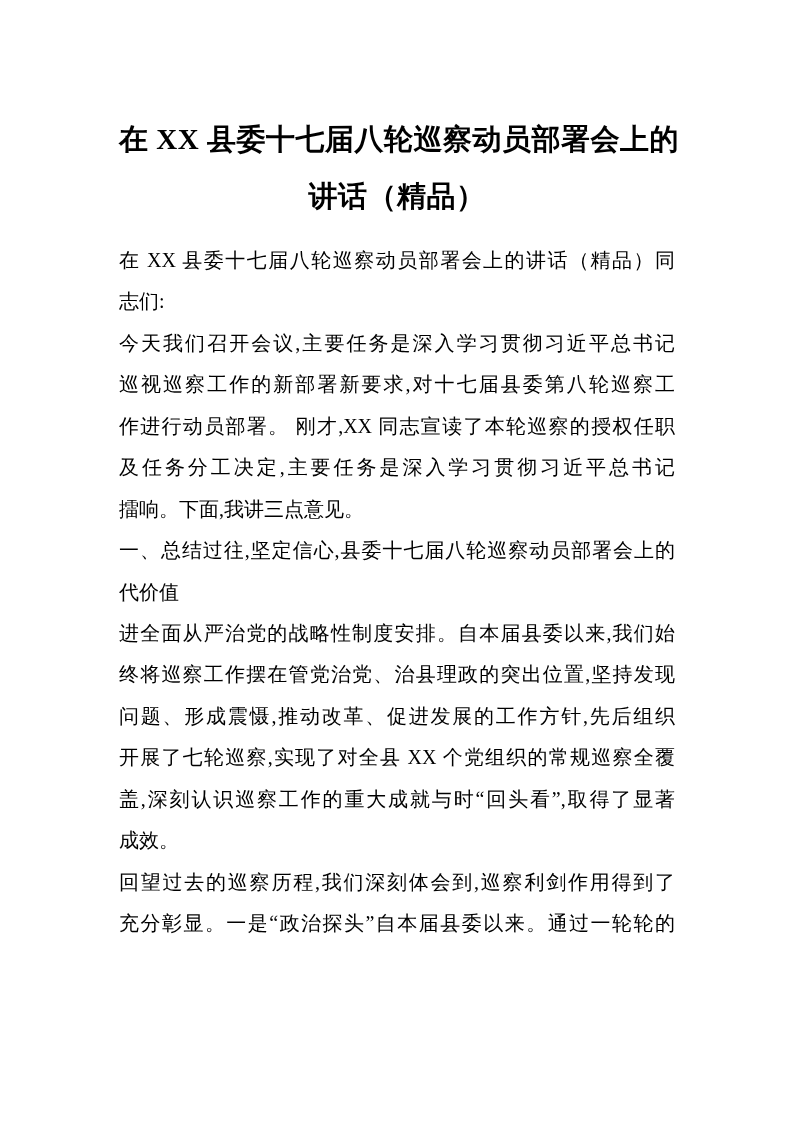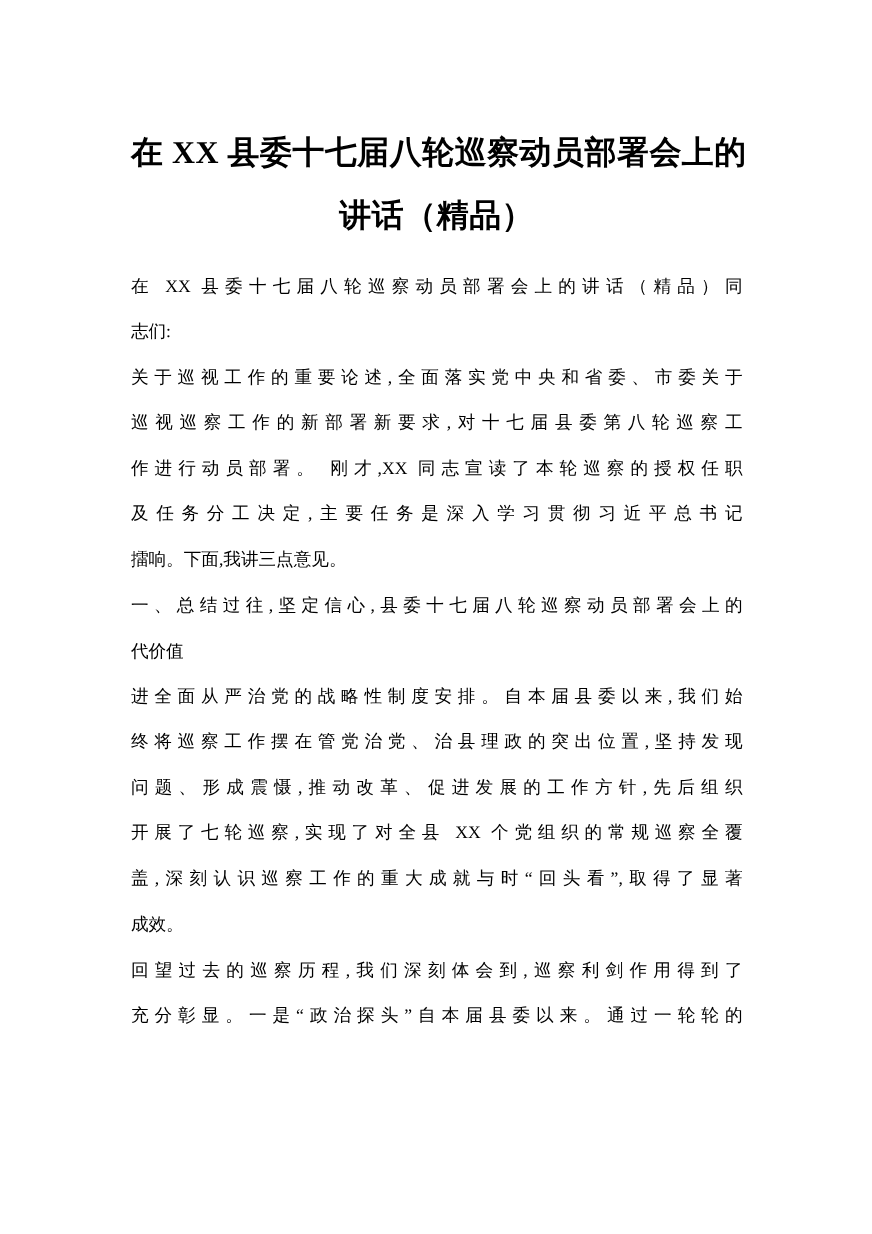--- a/index.html
+++ b/index.html
@@ -29,21 +29,21 @@
     letter-spacing: 0.5px;
   }
   .title-line {
     white-space: nowrap;
   }
   .doc-body {
     position: absolute;
     left: 119px;
     top: 240px;
     width: 556px;
-    font-size: 16px;
+    font-size: 20px;
     line-height: 41.45px;
   }
   .body-line {
     height: 41.45px;
     text-align: justify;
     text-align-last: justify;
   }
   .body-line.para-end {
     text-align: center;
     text-align-last: left;
@@ -55,21 +55,21 @@
 <div class="page">
 
   <h1 class="doc-title">
       <div class="title-line">在 XX 县委十七届八轮巡察动员部署会上的</div>
       <div class="title-line">讲话（精品）</div>
     </h1>
 
   <div class="doc-body">
       <div class="body-line">在 XX 县委十七届八轮巡察动员部署会上的讲话（精品）同</div>
       <div class="body-line para-end">志们:</div>
-      <div class="body-line">关于巡视工作的重要论述,全面落实党中央和省委、市委关于</div>
+      <div class="body-line">今天我们召开会议,主要任务是深入学习贯彻习近平总书记</div>
       <div class="body-line">巡视巡察工作的新部署新要求,对十七届县委第八轮巡察工</div>
       <div class="body-line">作进行动员部署。 刚才,XX 同志宣读了本轮巡察的授权任职</div>
       <div class="body-line">及任务分工决定,主要任务是深入学习贯彻习近平总书记</div>
       <div class="body-line para-end">擂响。下面,我讲三点意见。</div>
       <div class="body-line">一、总结过往,坚定信心,县委十七届八轮巡察动员部署会上的</div>
       <div class="body-line para-end">代价值</div>
       <div class="body-line">进全面从严治党的战略性制度安排。自本届县委以来,我们始</div>
       <div class="body-line">终将巡察工作摆在管党治党、治县理政的突出位置,坚持发现</div>
       <div class="body-line">问题、形成震慑,推动改革、促进发展的工作方针,先后组织</div>
       <div class="body-line">开展了七轮巡察,实现了对全县 XX 个党组织的常规巡察全覆</div>

